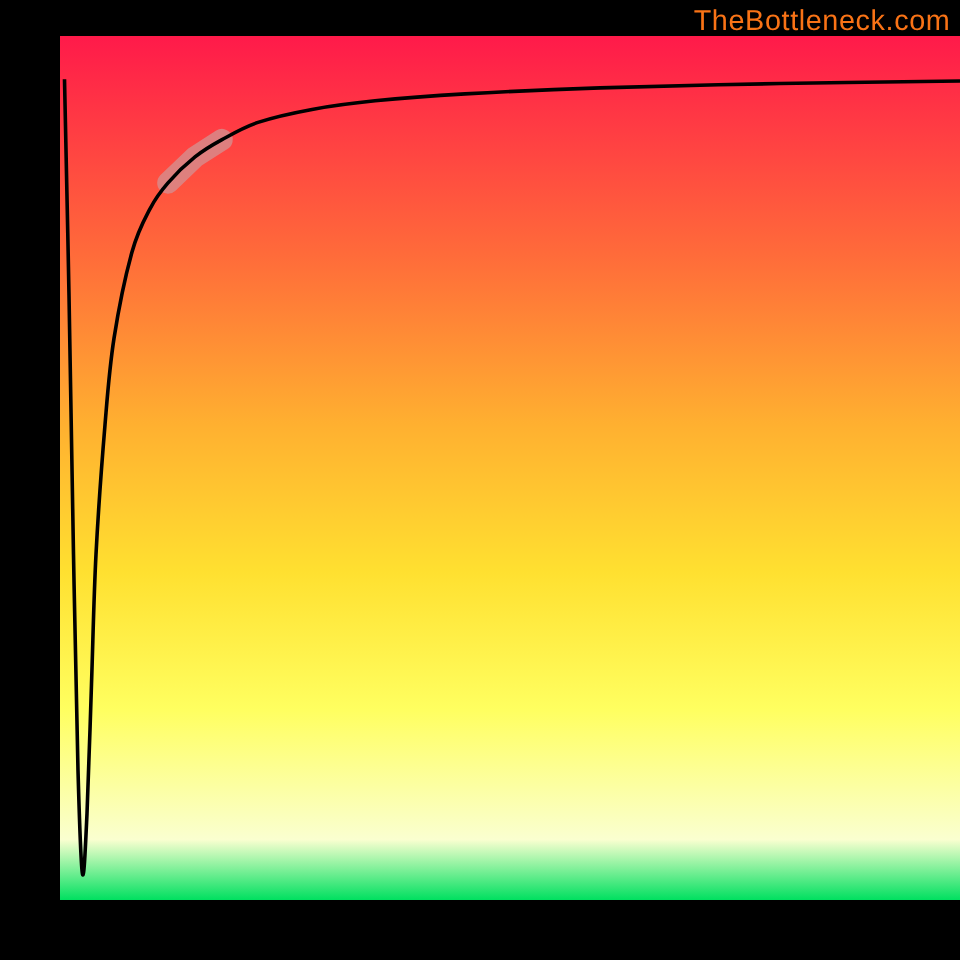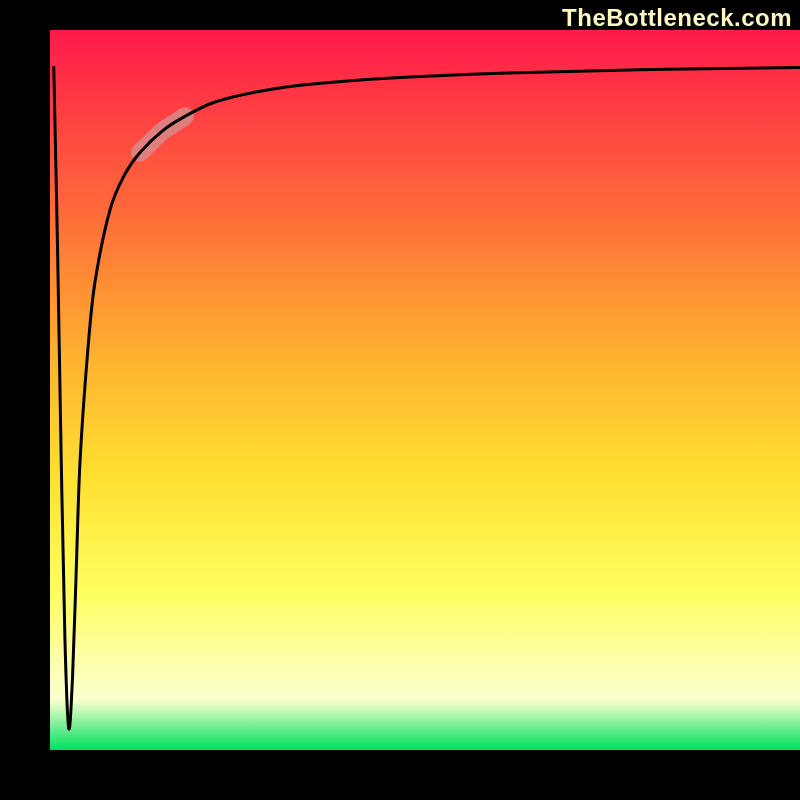--- a/index.html
+++ b/index.html
@@ -8,23 +8,23 @@
     width: 800px;
     height: 800px;
     background: #000;
     position: relative;
     font-family: Arial, sans-serif;
   }
   .watermark {
     position: absolute;
     top: 4px;
     right: 8px;
-    color: #fef9c3;
+    color: #f97316;
     font-size: 24px;
-    font-weight: bold;
+    font-weight: normal;
     z-index: 20;
     letter-spacing: 0.5px;
   }
   .plot-area {
     position: absolute;
     left: 50px;
     top: 30px;
     width: 750px;
     height: 720px;
     overflow: hidden;

